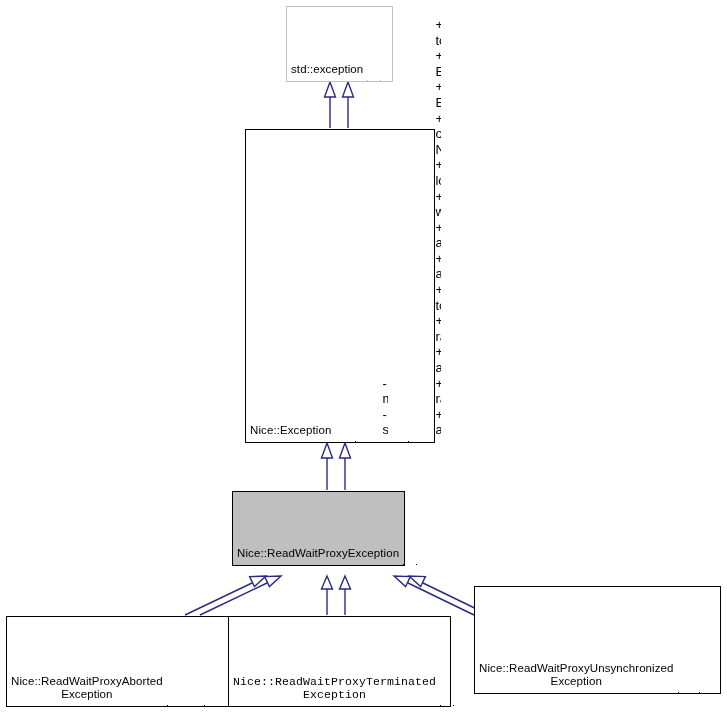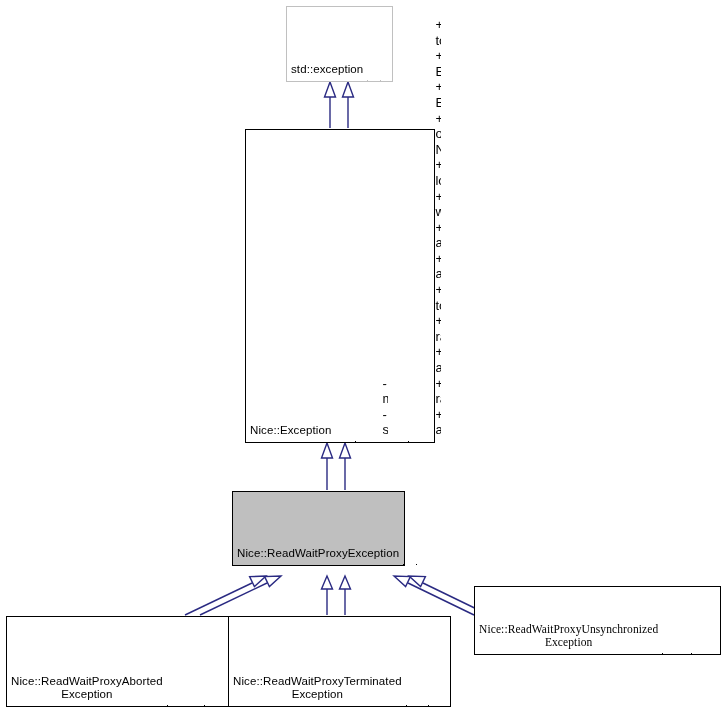--- a/index.html
+++ b/index.html
@@ -175,30 +175,30 @@
 
   <div class="uml-class" style="left:6px; top:616px; width:237px; height:91px;">
     <div class="uml-title">Nice::ReadWaitProxyAborted
 Exception</div>
     <div class="uml-sep"></div>
     <div class="uml-compartment empty-compartment"></div>
     <div class="uml-sep"></div>
     <div class="uml-compartment empty-compartment"></div>
   </div>
 
-  <div class="uml-class" style="left:228px; top:616px; width:223px; height:91px;">
+  <div class="uml-class" style="left:228px; top:616px; width:223px; height:91px;font-family:Liberation Mono, monospace;">
     <div class="uml-title">Nice::ReadWaitProxyTerminated
 Exception</div>
     <div class="uml-sep"></div>
     <div class="uml-compartment empty-compartment"></div>
     <div class="uml-sep"></div>
     <div class="uml-compartment empty-compartment"></div>
   </div>
 
-  <div class="uml-class" style="left:474px; top:586px; width:247px; height:69px;font-family:Liberation Serif, serif;">
+  <div class="uml-class" style="left:474px; top:586px; width:247px; height:108px;">
     <div class="uml-title">Nice::ReadWaitProxyUnsynchronized
 Exception</div>
     <div class="uml-sep"></div>
     <div class="uml-compartment empty-compartment"></div>
     <div class="uml-sep"></div>
     <div class="uml-compartment empty-compartment"></div>
   </div>
 
 </div>
 

